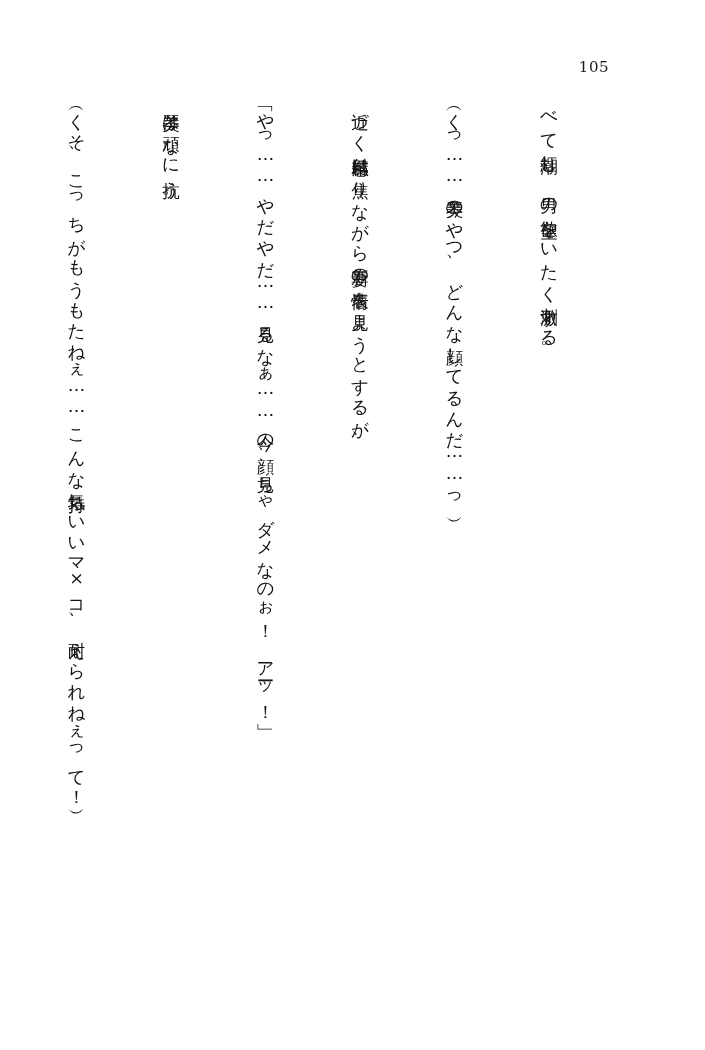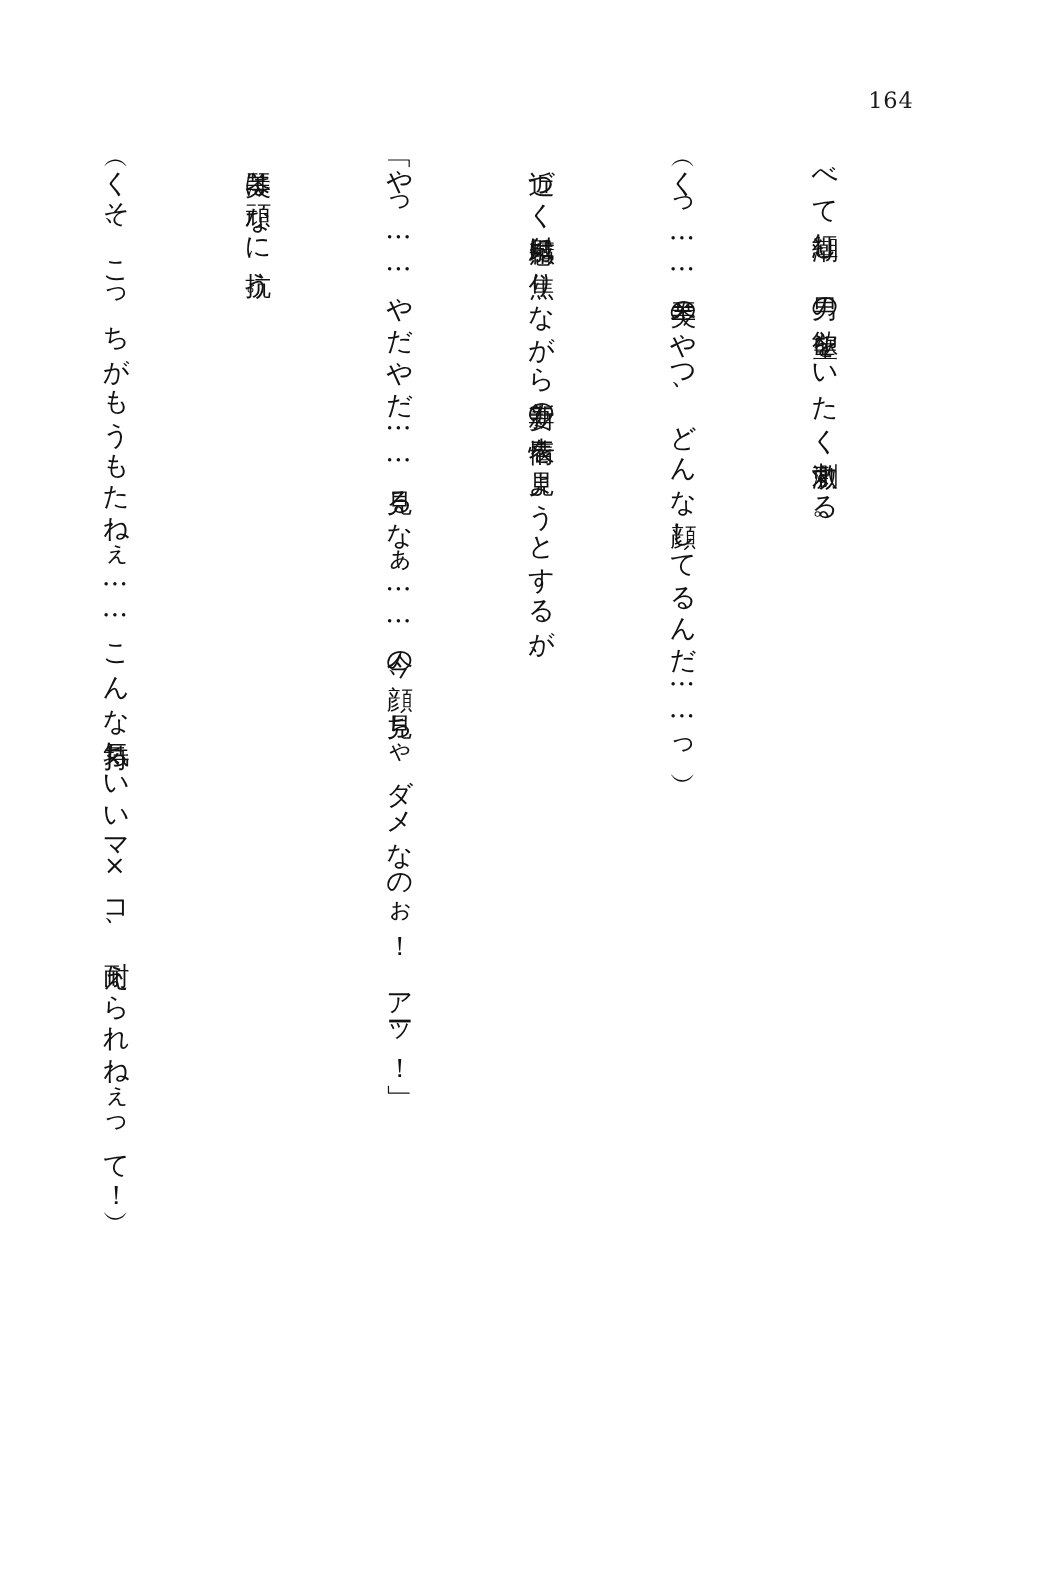--- a/index.html
+++ b/index.html
@@ -51,21 +51,21 @@
   .body-text p {
     margin: 0;
     padding: 0;
   }
 </style>
 </head>
 <body>
 
 <div class="page">
 
-  <div class="page-number">164</div>
+  <div class="page-number">105</div>
 
   <div class="body-text">
     <p>べて紅潮し、男の欲望をいたく刺激する。</p>
     <p>（くっ……美琴のやつ、どんな顔してるんだ……っ）</p>
     <p>近づく射精感に焦りながら新妻の表情を見ようとするが、</p>
     <p>「やっ……やだやだ……見るなぁ……今の顔、見ちゃダメなのぉ！　アーッ！」</p>
     <p>美琴は頑なに抗う。</p>
     <p>（くそ、こっちがもうもたねぇ……こんな気持ちいいマ×コ、耐えられねぇって！）</p>
     
     

